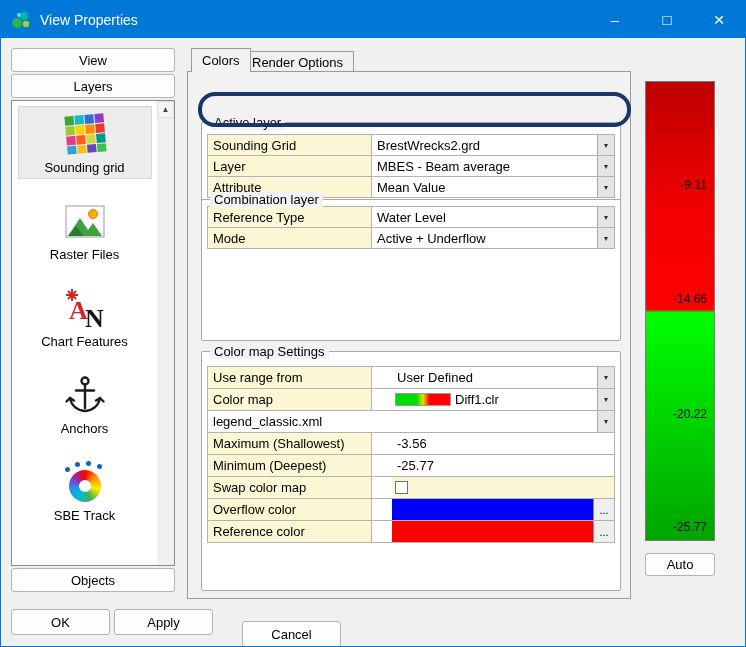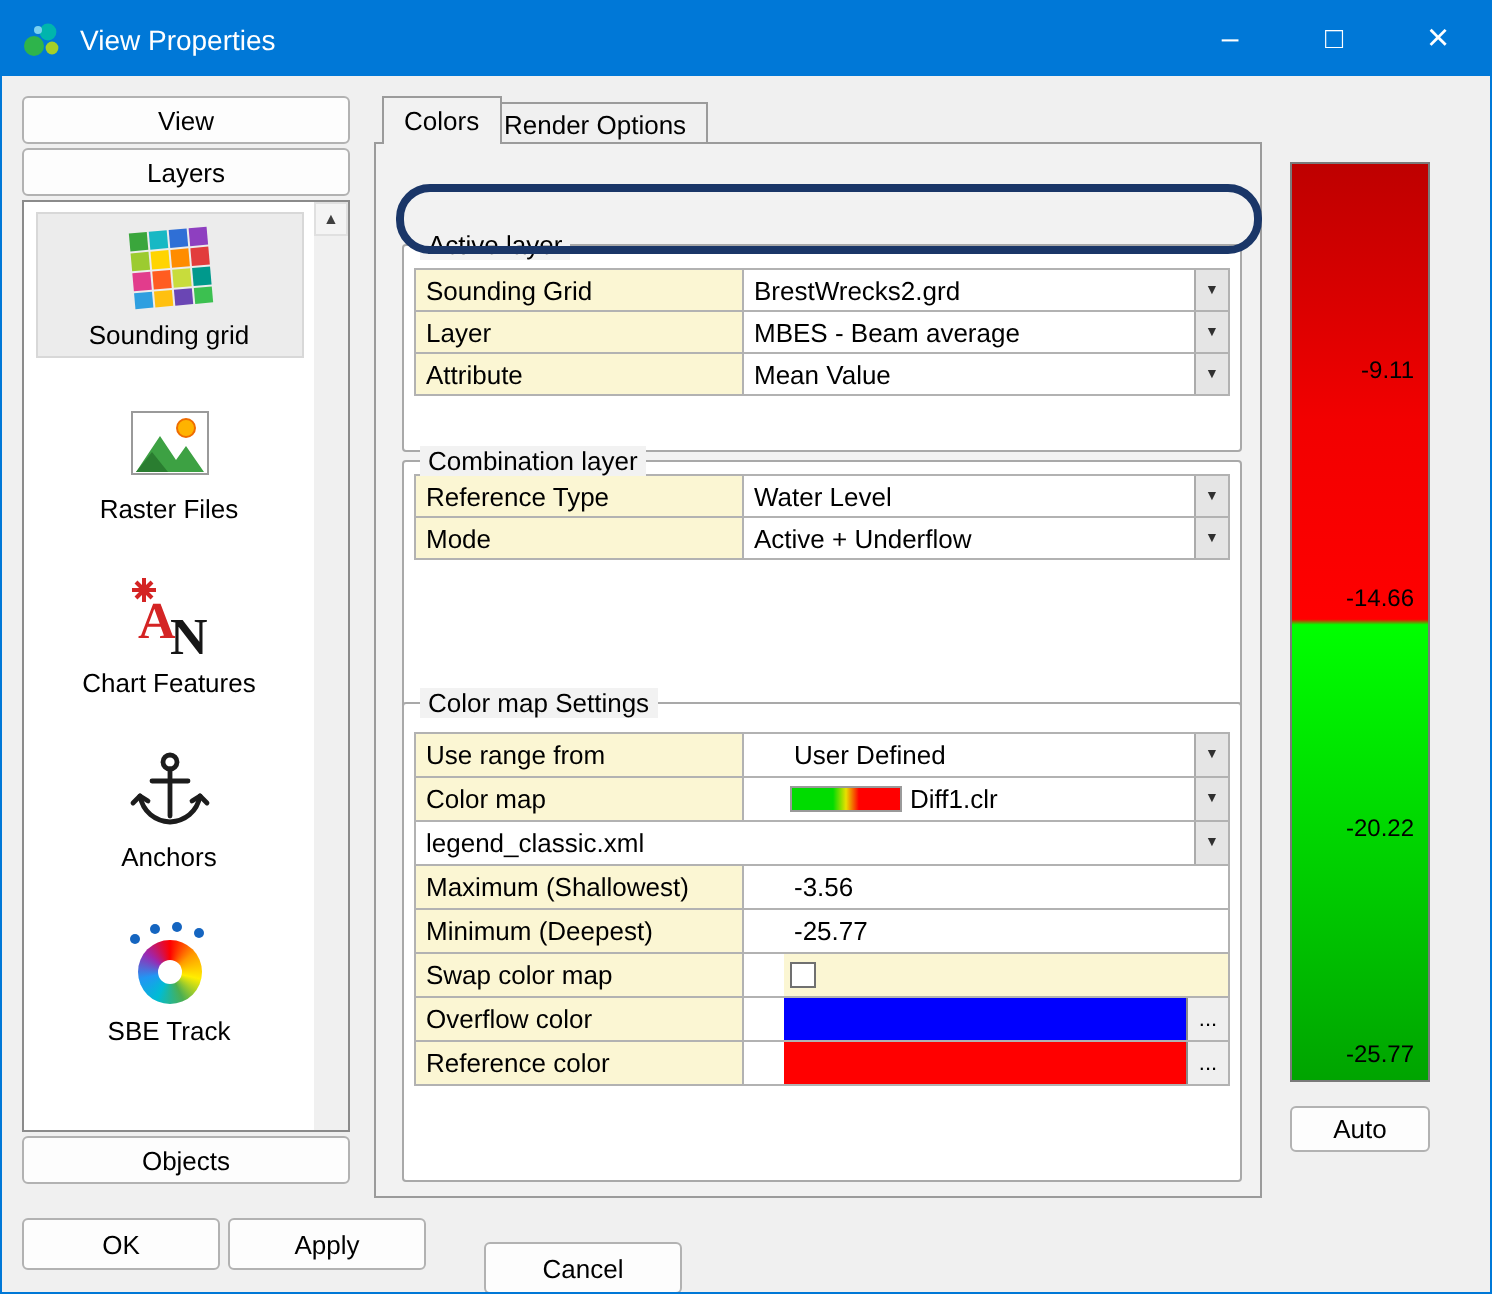--- a/index.html
+++ b/index.html
@@ -55,21 +55,21 @@
   .tab { position:absolute; display:flex; align-items:center; padding:0 10px;
          border:1px solid #9b9b9b; border-bottom:none; background:#f0f0f0; }
   .tab-colors { left:190px; top:47px; height:24px; background:#f2f2f2; z-index:3; }
   .tab-render { left:240px; top:50px; height:21px; z-index:1; }
   .tab-pane { position:absolute; left:186px; top:70px; width:444px; height:528px;
               background:#f2f2f2; border:1px solid #9b9b9b; z-index:2; }
 
   
   .group { position:absolute; background:#fff; border:1px solid #a9a9a9; border-radius:2px; z-index:4; }
   .group-active { left:200px; top:84px;  width:420px; height:104px;margin-top:37px; }
-  .group-comb   { left:200px; top:198px; width:420px; height:142px;margin-top:31px; }
+  .group-comb   { left:200px; top:198px; width:420px; height:142px; }
   .group-cmap   { left:200px; top:350px; width:420px; height:240px; }
   .group-title { position:absolute; top:-8px; left:8px; background:#f2f2f2; padding:0 4px;
                  line-height:15px; font-size:13px; z-index:5; }
 
   .prop-table { position:absolute; left:5px; right:5px; }
   .group-active .prop-table { top:12px; }
   .group-comb   .prop-table { top:7px; }
   .group-cmap   .prop-table { top:15px; }
 
   .prop-row { display:flex; height:22px; border:1px solid #b2b2b2; margin-top:-1px; background:#fff; }

